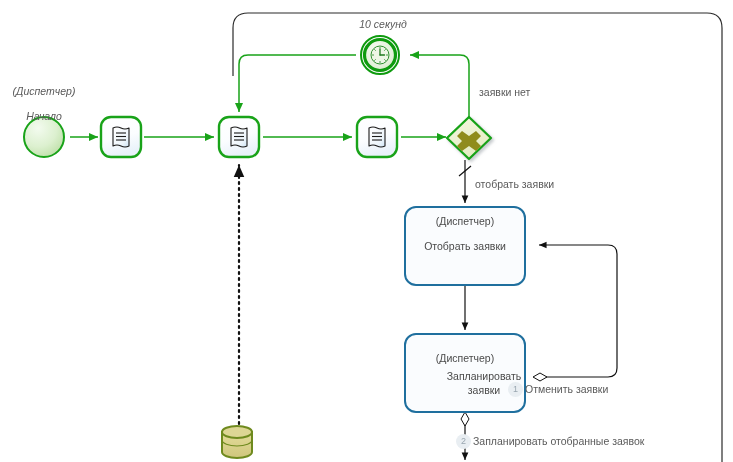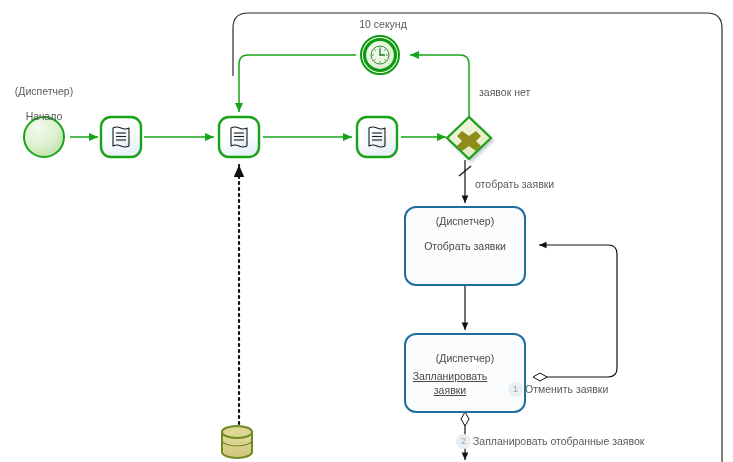--- a/index.html
+++ b/index.html
@@ -30,20 +30,21 @@
     color: #5a5a5a;
     font-size: 10.5px;
     line-height: 13px;
     white-space: nowrap;
     pointer-events: none;
     -webkit-font-smoothing: antialiased;
   }
   .lbl-center {
     text-align: left;
     transform: translateX(-50%);
+    font-style: italic;
   }
   .node-label {
     position: absolute;
     text-align: center;
     color: #4a4a4a;
     font-size: 10.5px;
     line-height: 14px;
     white-space: pre-line;
     pointer-events: none;
   }
@@ -229,29 +230,29 @@
       <ellipse cx="237" cy="432" rx="15" ry="6" fill="#ddd694" stroke="#6f8a1e" stroke-width="2"></ellipse>
       <path d="M222 440 a15 6 0 0 0 30 0" fill="none" stroke="#6f8a1e" stroke-width="1.2"></path>
     </g>
   </svg>
 
   <div class="lbl lbl-center" style="left:44px; top:85px;">(Диспетчер)</div>
   <div class="lbl lbl-center" style="left:44px; top:110px;">Начало</div>
 
   <div class="lbl lbl-center" style="left:383px; top:18px;">10 секунд</div>
 
-  <div class="lbl" style="left:479px; top:86px;">заявок нет</div>
+  <div class="lbl" style="left:479px; top:86px;">заявки нет</div>
 
   <div class="lbl" style="left:475px; top:178px;">отобрать заявки</div>
 
   <div class="node-label" style="left:405px; top:214px; width:120px;">(Диспетчер)</div>
   <div class="node-label" style="left:405px; top:239px; width:120px;">Отобрать заявки</div>
 
   <div class="node-label" style="left:405px; top:351px; width:120px;">(Диспетчер)</div>
-  <div class="node-label" style="left:390px; top:369px; width:120px;text-decoration:underline;">Запланировать
+  <div class="node-label" style="left:424px; top:369px; width:120px;">Запланировать
 заявки</div>
 
   <div class="badge" style="left:508px; top:382px;">1</div>
   <div class="lbl" style="left:525px; top:383px;">Отменить заявки</div>
 
   <div class="badge" style="left:456px; top:434px;">2</div>
   <div class="lbl" style="left:473px; top:435px;">Запланировать отобранные заявок</div>
 
 </div>
 

